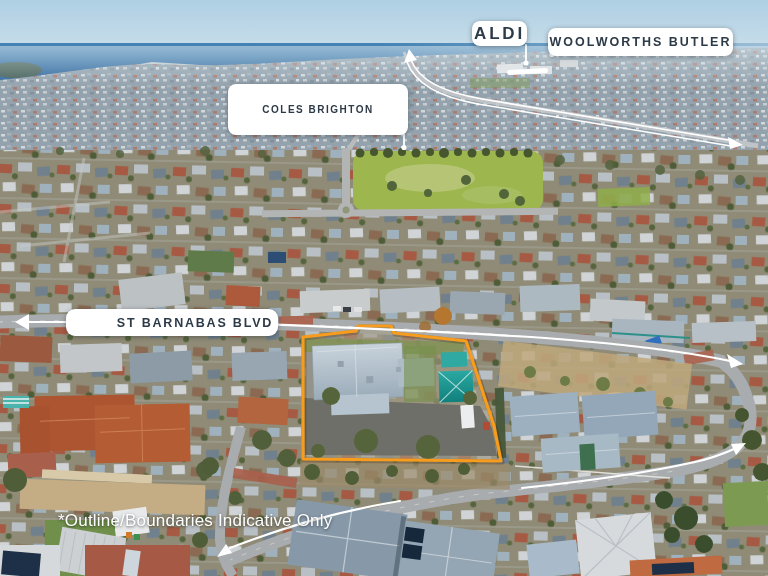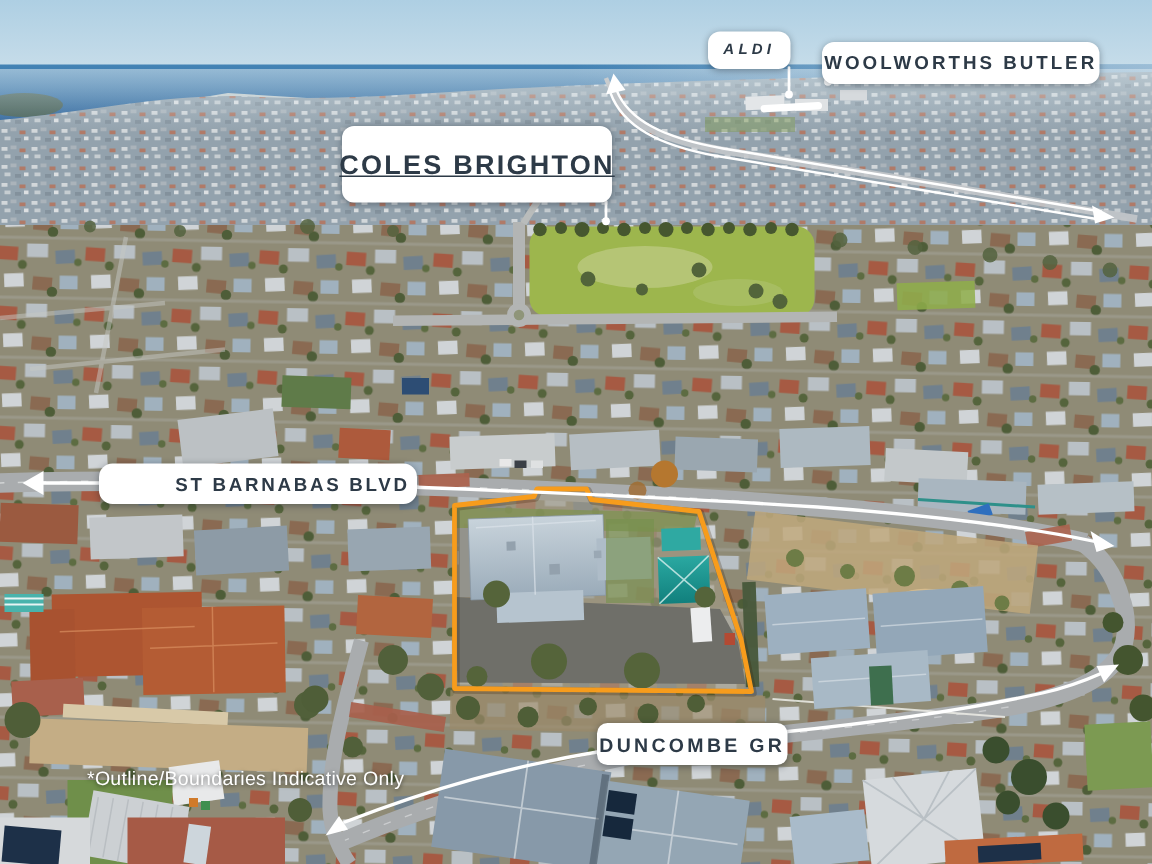--- a/index.html
+++ b/index.html
@@ -2,27 +2,27 @@
 <html><head>
 <meta charset="utf-8">
 <style>
   html,body{margin:0;padding:0;background:#222;}
   .stage{position:relative;width:768px;height:576px;overflow:hidden;
          font-family:"Liberation Sans",sans-serif;background:#98a6ae;}
   svg.photo{position:absolute;left:0;top:0;}
   .label{position:absolute;display:flex;align-items:center;justify-content:center;
          background:#fff;color:#2d3a47;font-weight:700;white-space:nowrap;
          box-shadow:0 1px 5px rgba(15,25,35,.4);border-radius:8px;z-index:3;}
-  #lbl-aldi{left:472px;top:21px;width:55px;height:25px;font-size:10px;letter-spacing:2.8px;font-style:italic;}
+  #lbl-aldi{left:472px;top:21px;width:55px;height:25px;font-size:17px;letter-spacing:2.8px;}
   #lbl-wool{left:548px;top:28px;width:185px;height:28px;font-size:12.5px;letter-spacing:2px;}
-  #lbl-coles{left:228px;top:84px;width:180px;height:51px;font-size:18px;letter-spacing:1.5px;
-             flex-direction:column;line-height:20px;text-decoration:underline;}
+  #lbl-coles{left:228px;top:84px;width:180px;height:51px;font-size:10px;letter-spacing:1.5px;
+             flex-direction:column;line-height:20px;}
   #lbl-stb{left:66px;top:309px;width:166px;height:27px;font-size:12.5px;letter-spacing:1.8px;border-radius:9px;padding-left:46px;}
   #lbl-dun{left:398px;top:482px;width:127px;height:28px;font-size:13px;letter-spacing:2.2px;border-radius:7px;}
-  #disclaimer{position:absolute;left:58px;top:511px;z-index:3;color:#fff;font-size:13px;
+  #disclaimer{position:absolute;left:58px;top:511px;z-index:3;color:#fff;font-size:17px;
               font-weight:500;letter-spacing:.2px;text-shadow:0 1px 3px rgba(0,0,0,.6);}
 </style>
 </head>
 <body>
 
 <div class="stage">
 
 <svg class="photo" width="768" height="576" viewBox="0 0 768 576">
   <defs>
     <linearGradient id="skyG" x1="0" y1="0" x2="0" y2="1">
@@ -345,18 +345,15 @@
 </div>
 <div class="label" id="lbl-wool">
   <span>WOOLWORTHS BUTLER</span>
 </div>
 <div class="label" id="lbl-coles">
   <span>COLES BRIGHTON</span>
 </div>
 <div class="label" id="lbl-stb">
   <span>ST BARNABAS BLVD</span>
 </div>
-<div class="label" id="lbl-dun">
-  <span>DUNCOMBE GR</span>
-</div>
 <div id="disclaimer">*Outline/Boundaries Indicative Only</div>
 
 </div>
 
 </body></html>

